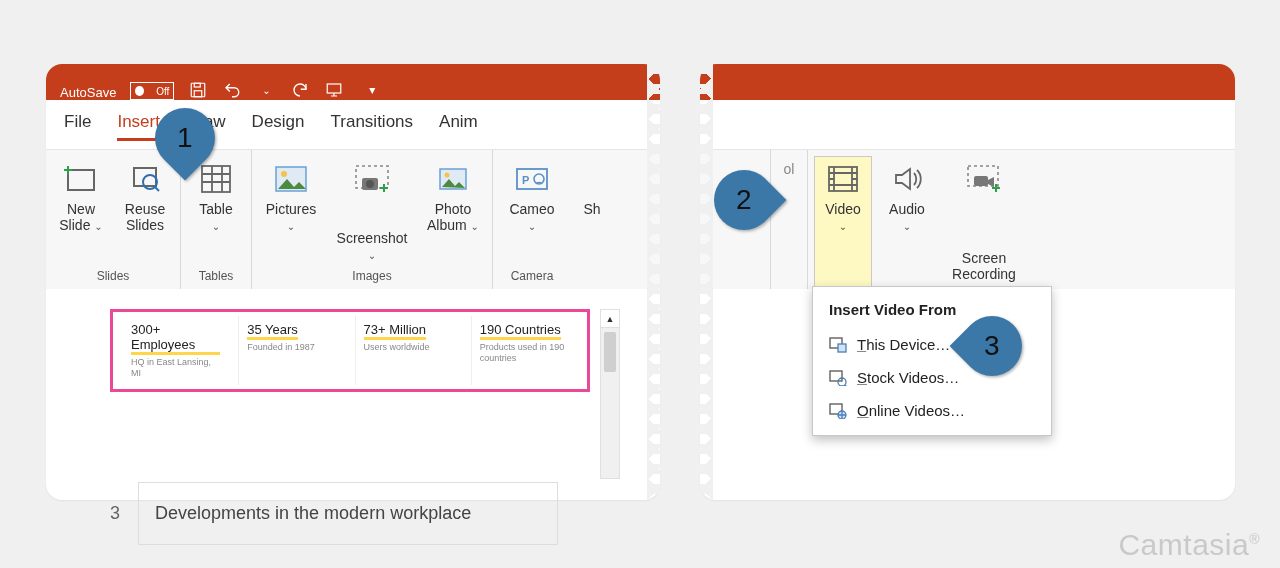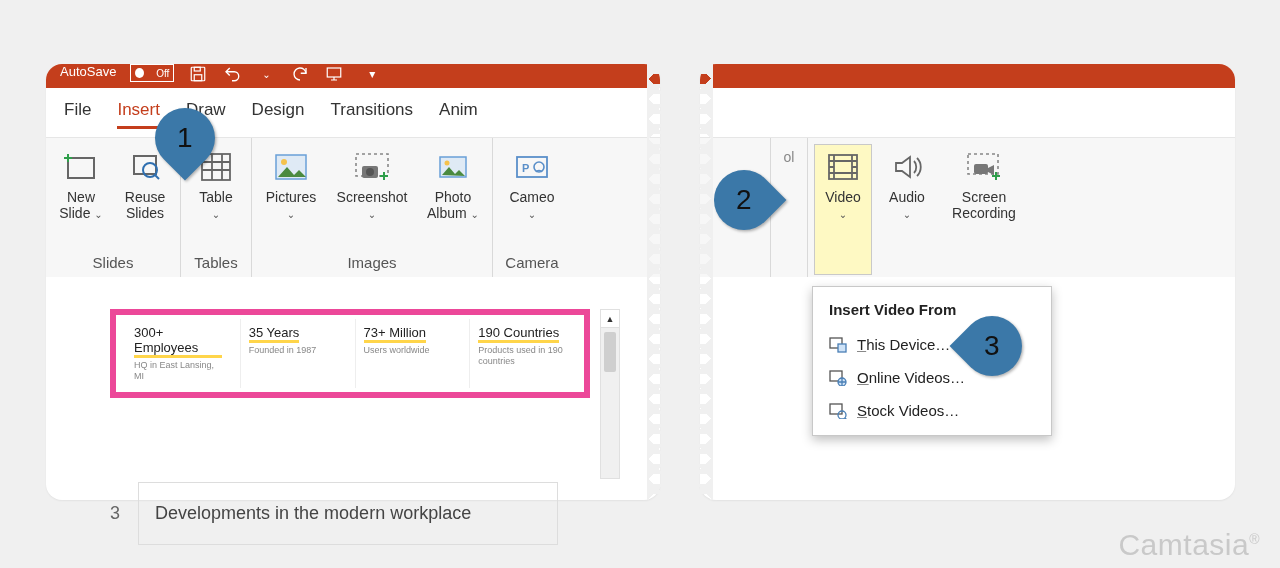--- a/index.html
+++ b/index.html
@@ -35,23 +35,23 @@
     background-position: 0 0, 0 10px;
   }
   .zig-left { left: -1px;
     background-image: linear-gradient(-135deg, #f0f0f0 50%, transparent 50%),
                       linear-gradient(-45deg, #f0f0f0 50%, transparent 50%);
     background-position: 0 0, 0 10px;
   }
 
   .titlebar {
     background: #c43e1c;
-    height: 24px;
+    height: 36px;
     display: flex;
-    align-items: flex-start;
+    align-items: flex-end;
     padding: 0 14px;
     gap: 14px;
     color: #fff;
     border-top-left-radius: 16px;
     border-top-right-radius: 16px;
   }
   .autosave-toggle {
     display: inline-flex; align-items: center;
     border: 1px solid #fff; border-radius: 0; height: 18px; width: 44px;
     padding: 0 4px; gap: 12px; font-size: 10px; color: #fff;
@@ -76,26 +76,26 @@
     display:flex; flex-direction:column; align-items:center; justify-content:flex-start;
     border-right:1px solid #d9d9d9; padding:6px 6px 2px 6px;
   }
   .ribbon-items { display:flex; gap:6px; flex:1; }
   .ribbon-btn {
     display:flex; flex-direction:column; align-items:center; justify-content:flex-start;
     width:66px; padding:4px 2px; cursor:pointer; text-align:center; font-size:14px; color:#333;
     gap:4px; border:1px solid transparent;
   }
   .ribbon-btn.narrow { width:58px; }
-  .ribbon-btn.wide { width:84px; }
+  .ribbon-btn.wide { width:84px;justify-content:space-between; }
   .ribbon-btn.pressed { background:#fef9c3; border-color:#c9c9c9; }
   .ribbon-btn .icon { width:38px; height:36px; display:flex; align-items:center; justify-content:center;}
   .ribbon-btn .label { line-height:1.15; }
   .chev { font-size:10px; color:#555; }
-  .group-label { font-size:15px; color:#555; padding:2px 0 4px 0;}
+  .group-label { font-size:12px; color:#555; padding:2px 0 4px 0;}
 
   
   .thumbs {
     position:absolute; left:64px; top:245px; width:480px; background:#fff;
   }
   .stat-row { display:flex; gap:10px; padding:4px 10px; }
   .stat {
     flex:1; padding:6px 8px; font-size:11px; color:#666; border-left:1px solid #eee;
   }
   .stat:first-child { border-left:none; }
@@ -284,23 +284,31 @@
                 <circle cx="24" cy="14" r="5" fill="none" stroke="#5a8fc9" stroke-width="1.6"></circle>
                 <path d="M21 19c1-2 5-2 6 0" stroke="#5a8fc9" stroke-width="1.6" fill="none"></path>
               </svg>
           </span>
           <span class="label"><span>Cameo</span><br><span class="chev">⌄</span></span>
         </div>
       </div>
       <div class="group-label">Camera</div>
     </div>
 
-  </div>
-
-  <div class="thumbs" style="border:6px solid #ec4899;">
+    <div class="ribbon-group" style="border:none;">
+      <div class="ribbon-items">
+        <div class="ribbon-btn narrow" style="width:30px;">
+          <span class="icon"></span>
+          <span class="label">Sh</span>
+        </div>
+      </div>
+    </div>
+  </div>
+
+  <div class="thumbs" style="border:3px solid #ec4899;">
     <div class="stat-row">
       <div class="stat">
         <div class="big">300+ Employees</div>
         <div class="sub">HQ in East Lansing, MI</div>
       </div>
       <div class="stat">
         <div class="big">35 Years</div>
         <div class="sub">Founded in 1987</div>
       </div>
       <div class="stat">
@@ -386,36 +394,36 @@
             <rect x="1" y="1" width="12" height="10"></rect>
             <rect x="9" y="7" width="8" height="8" fill="#cfe3f7" stroke="#4a7fb5"></rect>
           </svg>
       </span>
       <span><span class="u">T</span><span>his Device…</span></span>
     </div>
     <div class="dd-item">
       <span class="dd-icon">
         <svg width="18" height="16" viewBox="0 0 18 16" fill="none" stroke="#555" stroke-width="1.3">
             <rect x="1" y="1" width="12" height="10"></rect>
+            <circle cx="13" cy="12" r="4" stroke="#4a7fb5"></circle>
+            <path d="M16 15l2 2" stroke="#4a7fb5"></path>
+          </svg>
+      </span>
+      <span><span class="u">S</span><span>tock Videos…</span></span>
+    </div>
+    <div class="dd-item">
+      <span class="dd-icon">
+        <svg width="18" height="16" viewBox="0 0 18 16" fill="none" stroke="#555" stroke-width="1.3">
+            <rect x="1" y="1" width="12" height="10"></rect>
             <circle cx="13" cy="12" r="4" fill="#cfe3f7" stroke="#4a7fb5"></circle>
             <path d="M9 12h8M13 8v8" stroke="#4a7fb5"></path>
           </svg>
       </span>
       <span><span class="u">O</span><span>nline Videos…</span></span>
     </div>
-    <div class="dd-item">
-      <span class="dd-icon">
-        <svg width="18" height="16" viewBox="0 0 18 16" fill="none" stroke="#555" stroke-width="1.3">
-            <rect x="1" y="1" width="12" height="10"></rect>
-            <circle cx="13" cy="12" r="4" stroke="#4a7fb5"></circle>
-            <path d="M16 15l2 2" stroke="#4a7fb5"></path>
-          </svg>
-      </span>
-      <span><span class="u">S</span><span>tock Videos…</span></span>
-    </div>
   </div>
 </div>
 
 <div class="callout c1">
     <span>1</span>
   </div>
 <div class="callout c2">
     <span>2</span>
   </div>
 <div class="callout c3">

